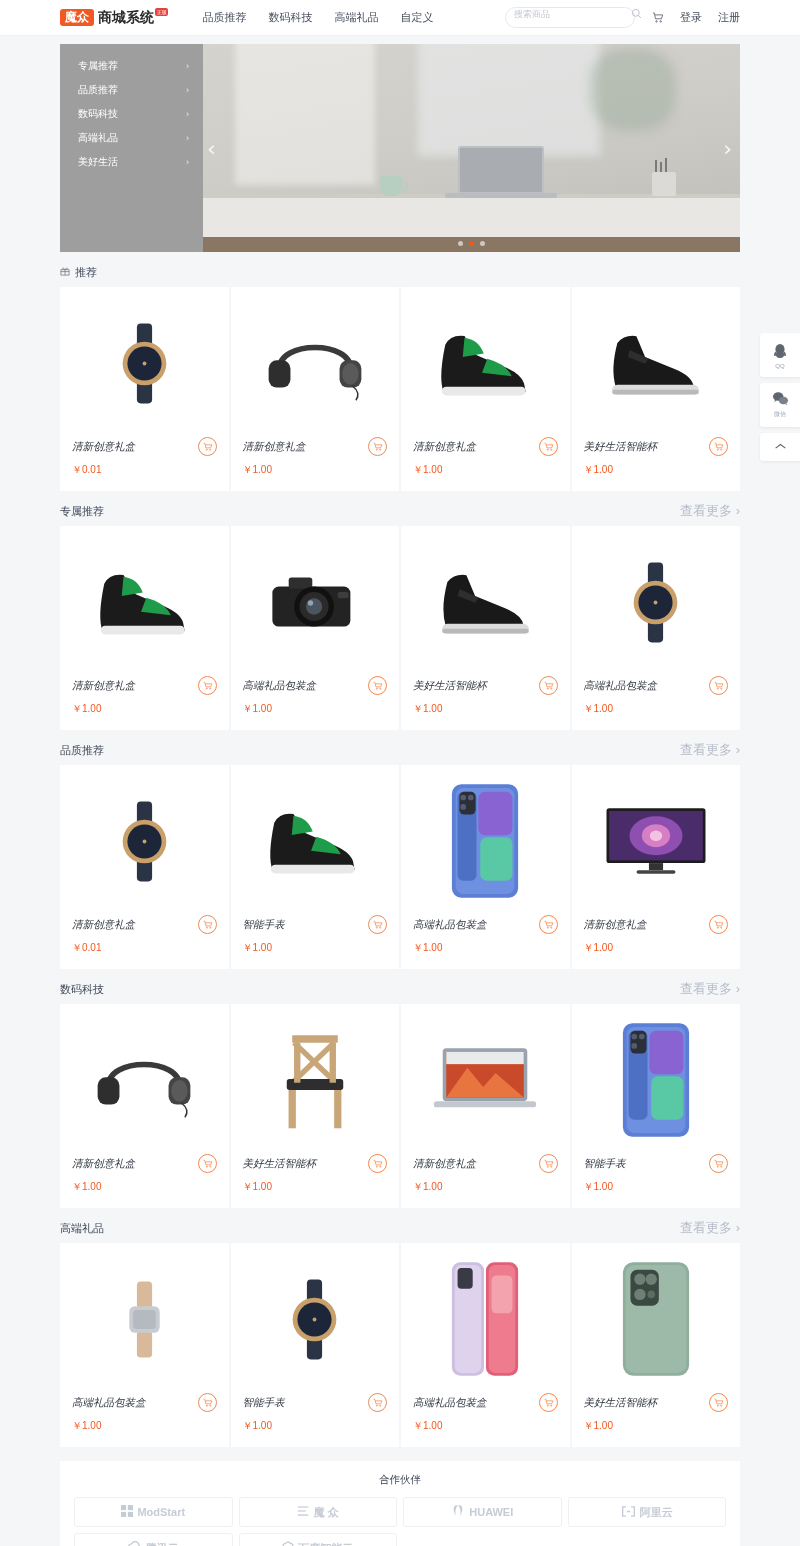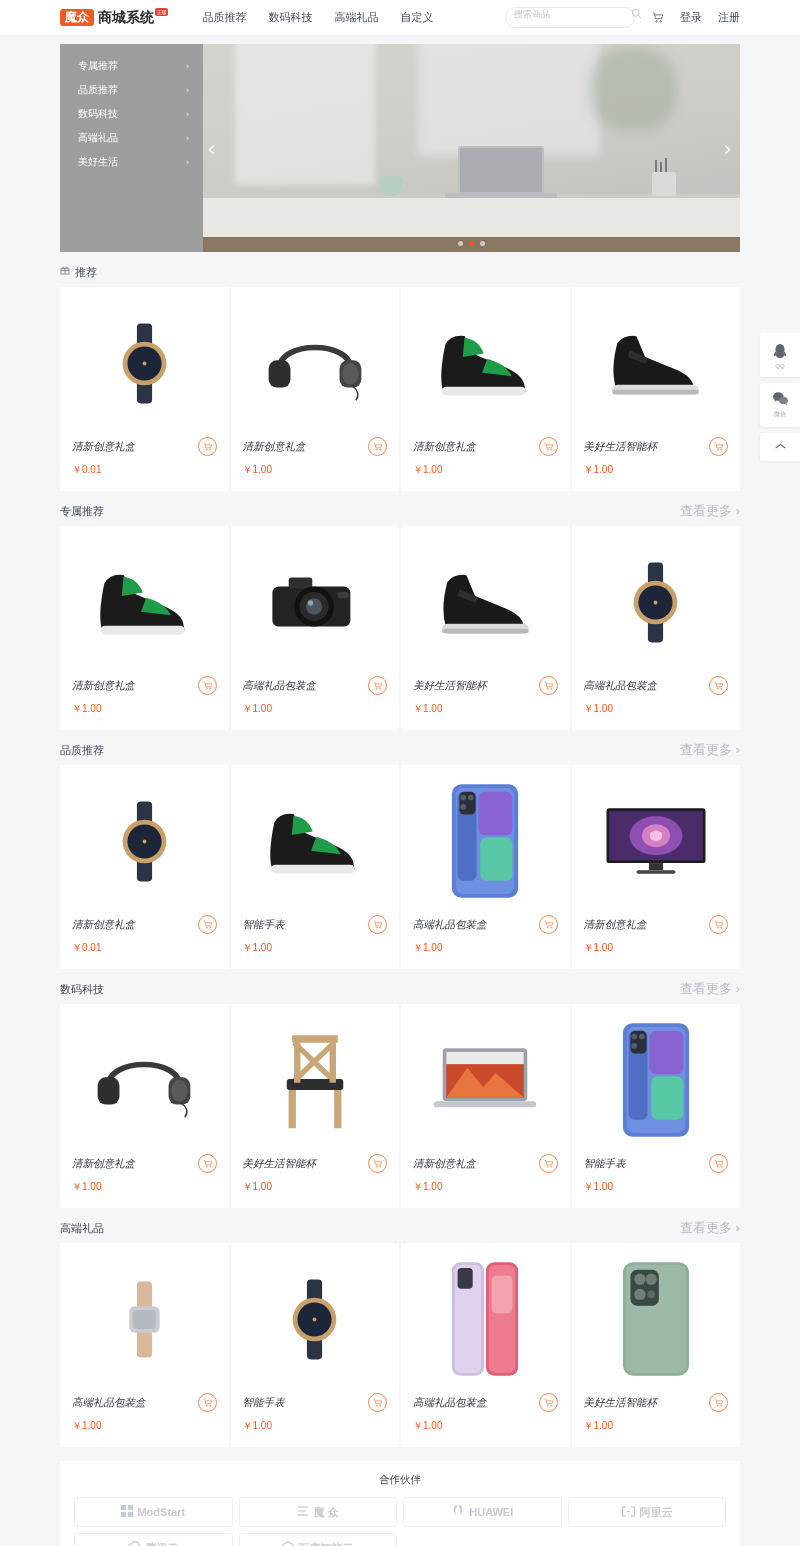--- a/index.html
+++ b/index.html
@@ -82,21 +82,21 @@
   }
   .arrow.left { left: 4px; }
   .arrow.right { right: 8px; }
   .dots { position: absolute; bottom: 6px; left: 0; right: 0; display: flex; justify-content: center; gap: 6px; z-index: 4; }
   .dot { width: 5px; height: 5px; border-radius: 50%; background: rgba(255,255,255,.6); }
   .dot.active { background: #f4571e; }
 
   
   .section { padding: 0 60px; margin-top: 10px; }
   .sec-head { display: flex; align-items: center; height: 20px; margin-bottom: 5px; }
-  .sec-title { font-size: 11px; color: #3d4757; display: flex; align-items: flex-start; gap: 5px; }
+  .sec-title { font-size: 11px; color: #3d4757; display: flex; align-items: center; gap: 5px; }
   .sec-more { margin-left: auto; font-size: 13px; color: #b6bdc9; text-decoration: none; }
   .grid { display: grid; grid-template-columns: repeat(4, 1fr); gap: 2px; }
   .card { background: #fff; padding: 12px 12px 14px; }
   .thumb { height: 128px; display: flex; align-items: center; justify-content: center; }
   .prod-row { display: flex; align-items: center; margin-top: 10px; }
   .prod-name { font-size: 10.5px; color: #2f3640; flex: 1; font-style: italic; }
   .cart-btn {
     width: 19px; height: 19px; border: 1px solid #f4884d; border-radius: 50%;
     display: flex; align-items: center; justify-content: center; flex-shrink: 0;
   }

